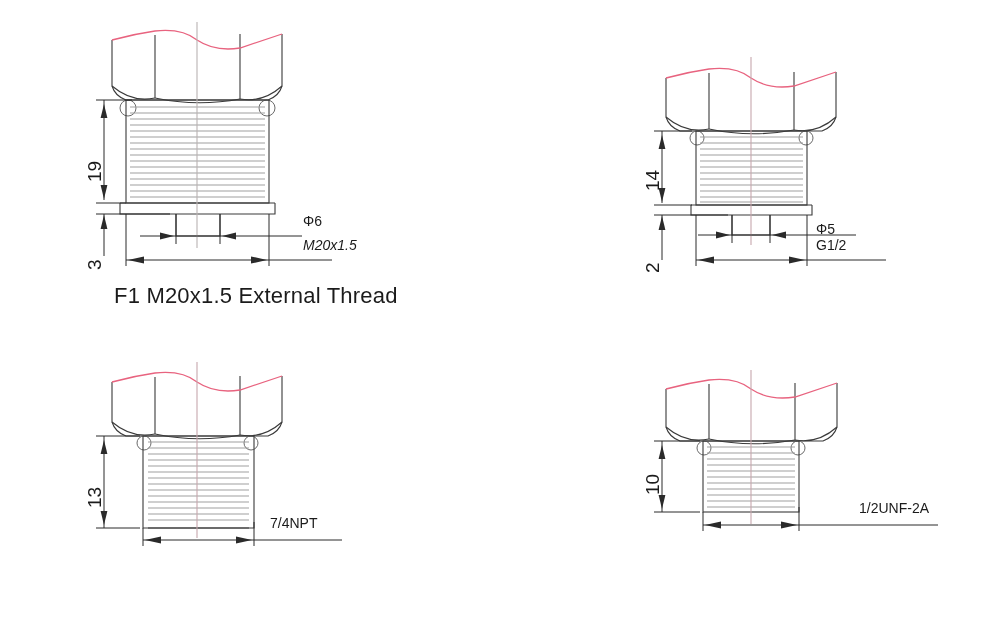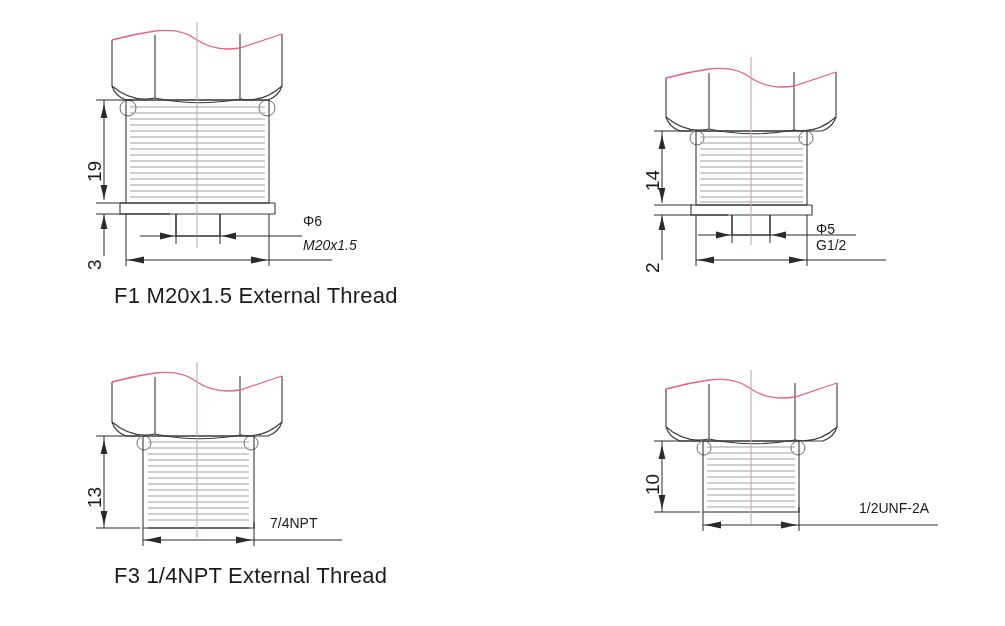--- a/index.html
+++ b/index.html
@@ -297,21 +297,20 @@
         <line x1="73" y1="176" x2="73" y2="194"></line>
         <line x1="184" y1="170" x2="184" y2="194"></line>
         <polygon points="75,188 91,184.4 91,191.6" fill="#2a2a2a" stroke="none"></polygon>
         <polygon points="182,188 166,184.4 166,191.6" fill="#2a2a2a" stroke="none"></polygon>
       </g>
     </svg>
 
     <span class="dim-text vert" style="left:14px; top:156px;">13</span>
     <span class="note-text" style="left:200px; top:163px;">7/4NPT</span>
   </div>
-  <div class="caption" style="left:70px; top:563px;">F3 1/4NPT External Thread</div>
 
   <div class="fig" style="left:620px; top:362px;">
     <svg class="fig-svg" width="350" height="195" viewBox="0 0 350 195">
       <g stroke="#3a3a3a" stroke-width="1.1" fill="none">
         <path d="M46,27 L46,65 Q49,75 60,79 L203,79 Q214,75 217,65 L217,21"></path>
         <line x1="89" y1="22" x2="89" y2="77"></line>
         <line x1="175" y1="21" x2="175" y2="78"></line>
         <path d="M46,65 Q66,82 89,77"></path>
         <path d="M89,77 Q131,86 175,78"></path>
         <path d="M175,78 Q198,82 217,65"></path>

